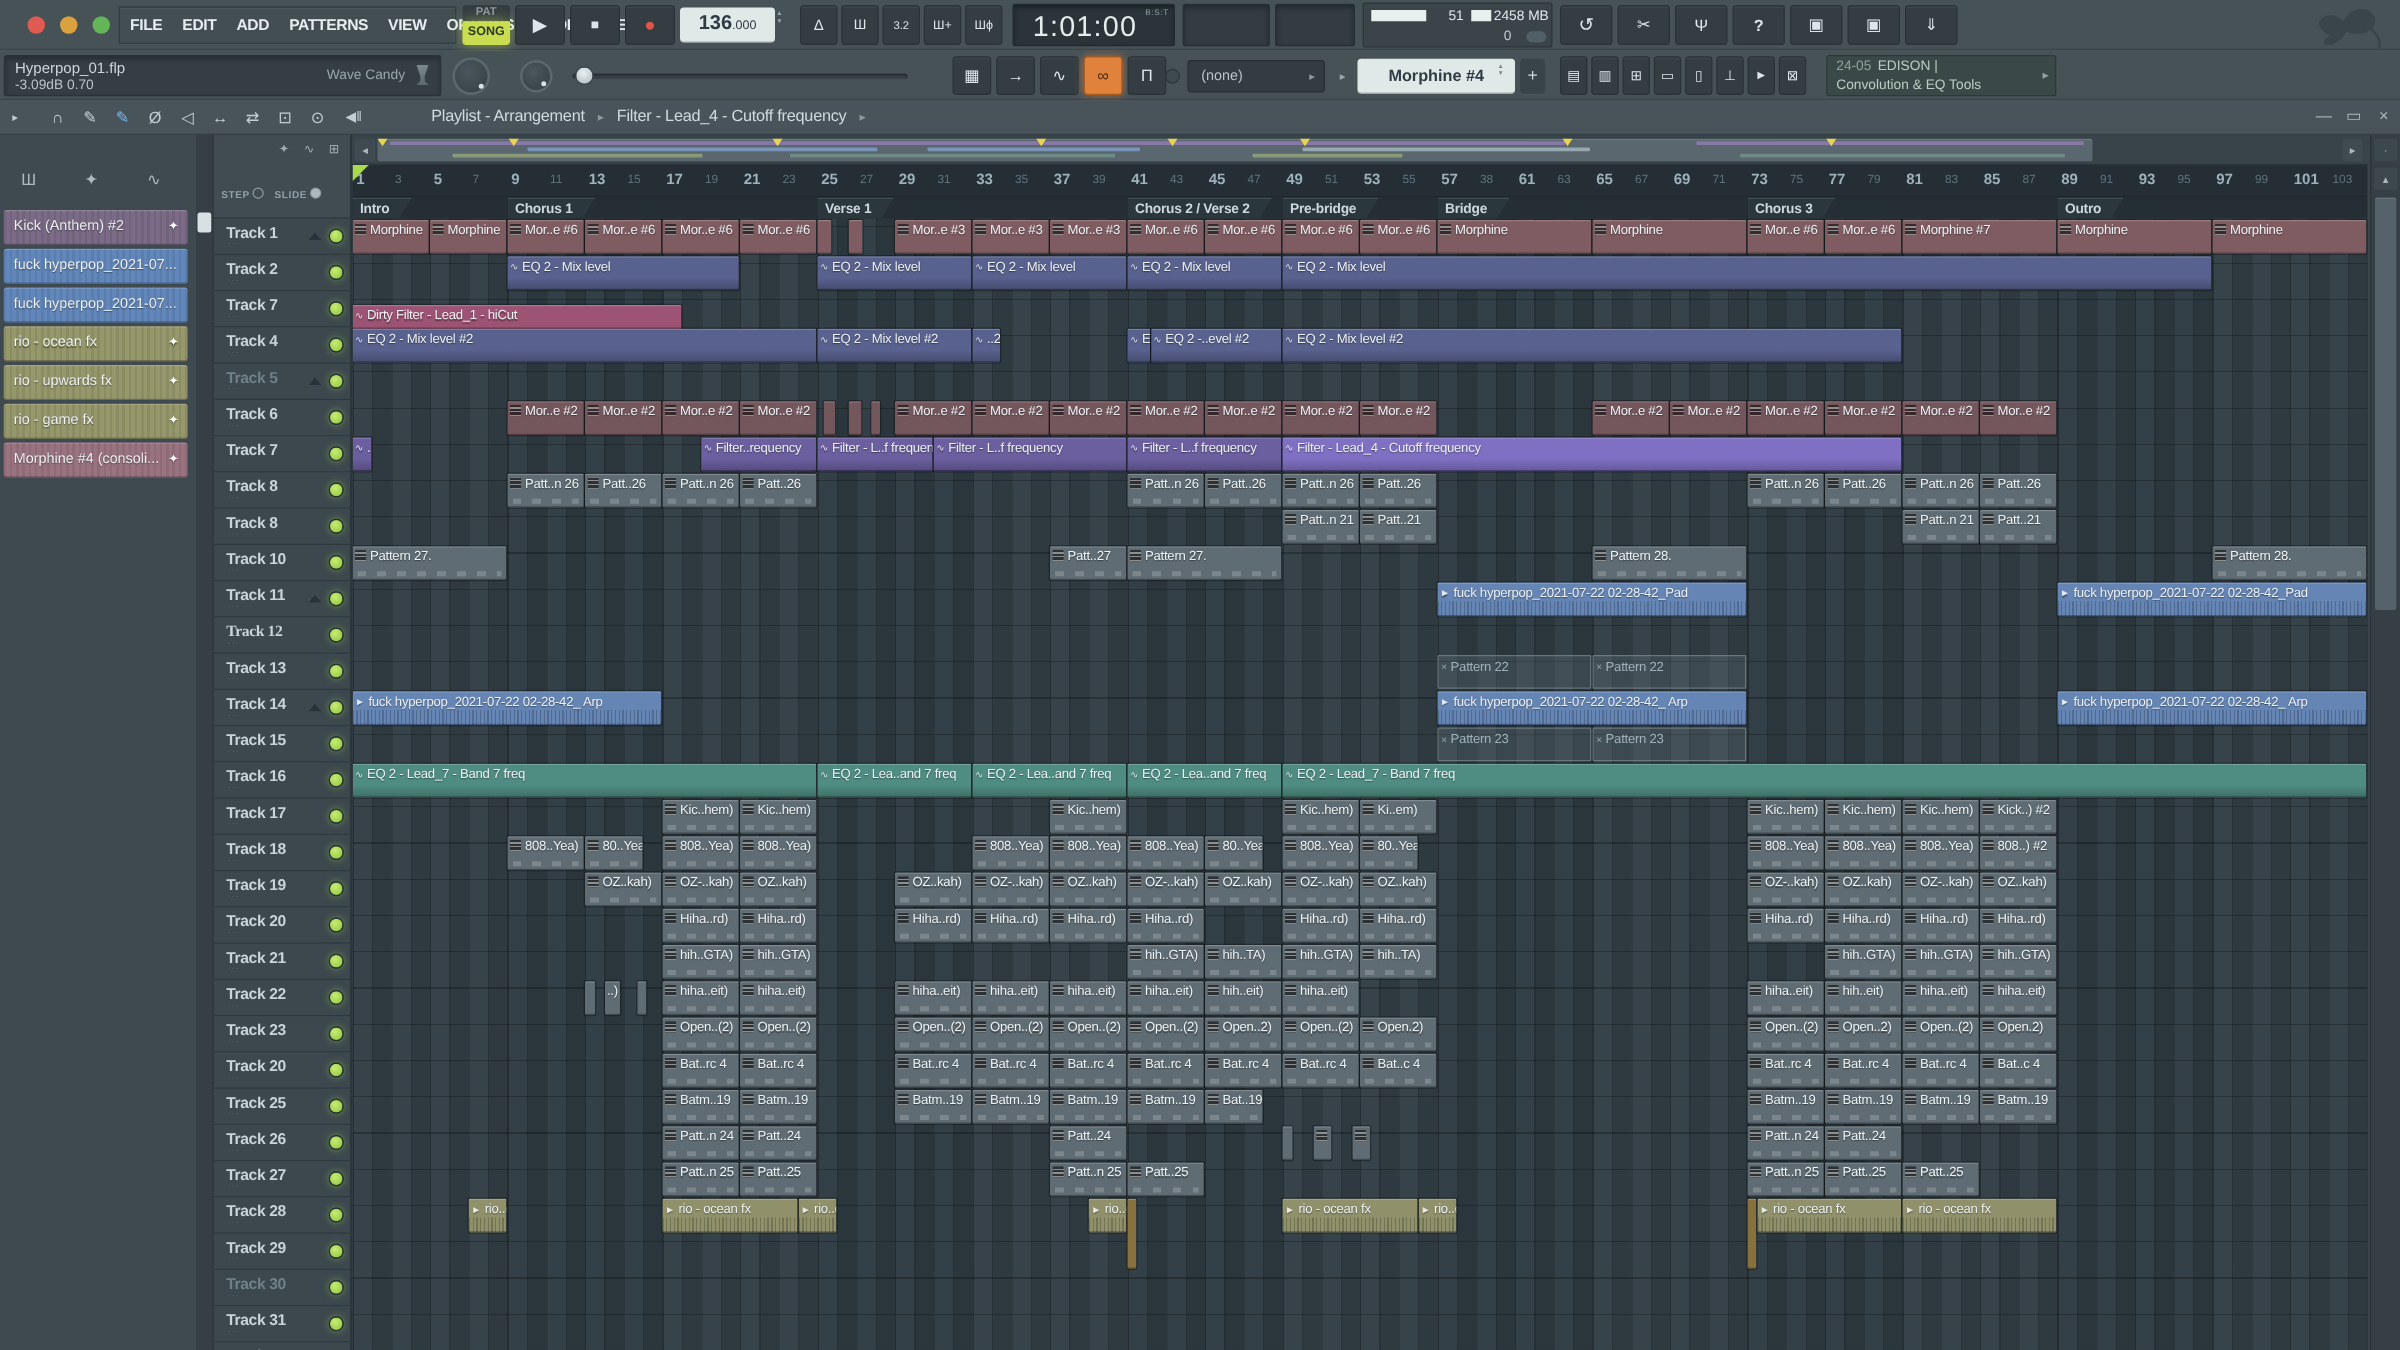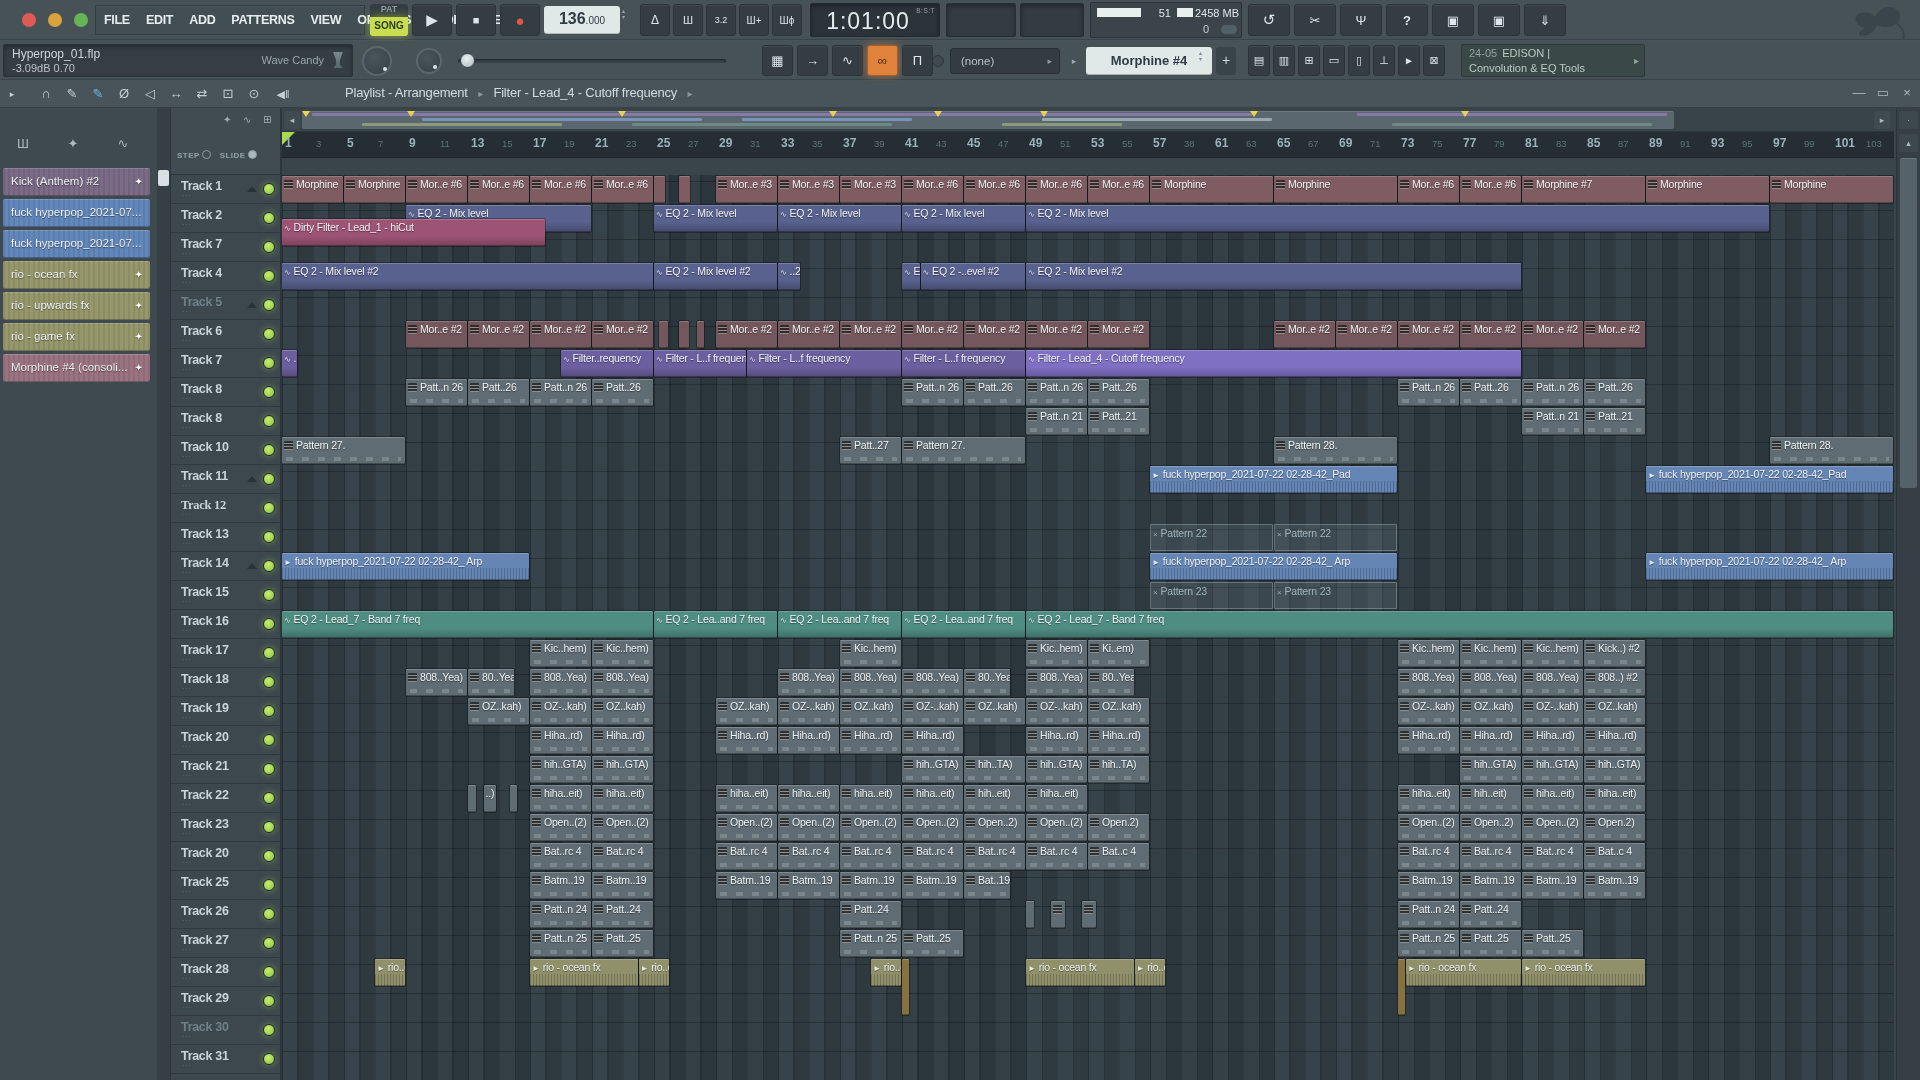--- a/index.html
+++ b/index.html
@@ -399,20 +399,30 @@
         <span class="rnum" style="left: 1336px;">87</span>
         <span class="rnum big" style="left: 1367px;">89</span>
         <span class="rnum" style="left: 1398px;">91</span>
         <span class="rnum big" style="left: 1429px;">93</span>
         <span class="rnum" style="left: 1460px;">95</span>
         <span class="rnum big" style="left: 1491px;">97</span>
         <span class="rnum" style="left: 1522px;">99</span>
         <span class="rnum big" style="left: 1553px;">101</span>
         <span class="rnum" style="left: 1584px;">103</span>
       </div>
+    <div id="markers">
+        <div class="marker" style="left: 0px;">Intro</div>
+        <div class="marker" style="left: 124px;">Chorus 1</div>
+        <div class="marker" style="left: 372px;">Verse 1</div>
+        <div class="marker" style="left: 620px;">Chorus 2 / Verse 2</div>
+        <div class="marker" style="left: 744px;">Pre-bridge</div>
+        <div class="marker" style="left: 868px;">Bridge</div>
+        <div class="marker" style="left: 1116px;">Chorus 3</div>
+        <div class="marker" style="left: 1364px;">Outro</div>
+      </div>
     <div id="grid">
         <div class="clip" style="left: 0px; top: 1px; width: 61px; height: 27px; background: rgb(126, 92, 97);"><span class="chip"></span><span>Morphine</span></div>
         <div class="clip" style="left: 62px; top: 1px; width: 61px; height: 27px; background: rgb(126, 92, 97);"><span class="chip"></span><span>Morphine</span></div>
         <div class="clip" style="left: 124px; top: 1px; width: 61px; height: 27px; background: rgb(126, 92, 97);"><span class="chip"></span><span>Mor..e #6</span></div>
         <div class="clip" style="left: 186px; top: 1px; width: 61px; height: 27px; background: rgb(126, 92, 97);"><span class="chip"></span><span>Mor..e #6</span></div>
         <div class="clip" style="left: 248px; top: 1px; width: 61px; height: 27px; background: rgb(126, 92, 97);"><span class="chip"></span><span>Mor..e #6</span></div>
         <div class="clip" style="left: 310px; top: 1px; width: 61px; height: 27px; background: rgb(126, 92, 97);"><span class="chip"></span><span>Mor..e #6</span></div>
         <div class="clip" style="left: 372px; top: 1px; width: 11.4px; height: 27px; background: rgb(126, 92, 97);"></div>
         <div class="clip" style="left: 396.8px; top: 1px; width: 11.4px; height: 27px; background: rgb(126, 92, 97);"></div>
         <div class="clip" style="left: 434px; top: 1px; width: 61px; height: 27px; background: rgb(126, 92, 97);"><span class="chip"></span><span>Mor..e #3</span></div>
@@ -427,21 +437,21 @@
         <div class="clip" style="left: 1116px; top: 1px; width: 61px; height: 27px; background: rgb(126, 92, 97);"><span class="chip"></span><span>Mor..e #6</span></div>
         <div class="clip" style="left: 1178px; top: 1px; width: 61px; height: 27px; background: rgb(126, 92, 97);"><span class="chip"></span><span>Mor..e #6</span></div>
         <div class="clip" style="left: 1240px; top: 1px; width: 123px; height: 27px; background: rgb(126, 92, 97);"><span class="chip"></span><span>Morphine #7</span></div>
         <div class="clip" style="left: 1364px; top: 1px; width: 123px; height: 27px; background: rgb(126, 92, 97);"><span class="chip"></span><span>Morphine</span></div>
         <div class="clip" style="left: 1488px; top: 1px; width: 123px; height: 27px; background: rgb(126, 92, 97);"><span class="chip"></span><span>Morphine</span></div>
         <div class="clip" style="left: 124px; top: 30px; width: 185px; height: 27px; background: rgb(89, 97, 142);"><span class="ci">∿</span><span>EQ 2 - Mix level</span><span class="grad"></span></div>
         <div class="clip" style="left: 372px; top: 30px; width: 123px; height: 27px; background: rgb(89, 97, 142);"><span class="ci">∿</span><span>EQ 2 - Mix level</span><span class="grad"></span></div>
         <div class="clip" style="left: 496px; top: 30px; width: 123px; height: 27px; background: rgb(89, 97, 142);"><span class="ci">∿</span><span>EQ 2 - Mix level</span><span class="grad"></span></div>
         <div class="clip" style="left: 620px; top: 30px; width: 123px; height: 27px; background: rgb(89, 97, 142);"><span class="ci">∿</span><span>EQ 2 - Mix level</span><span class="grad"></span></div>
         <div class="clip" style="left: 744px; top: 30px; width: 743px; height: 27px; background: rgb(89, 97, 142);"><span class="ci">∿</span><span>EQ 2 - Mix level</span><span class="grad"></span></div>
-        <div class="clip" style="left: 0px; top: 44px; width: 262.5px; height: 27px; background: rgb(157, 83, 116);"><span class="ci">∿</span><span>Dirty Filter - Lead_1 - hiCut</span><span class="grad"></span></div>
+        <div class="clip" style="left: 0px; top: 69px; width: 262.5px; height: 27px; background: rgb(157, 83, 116);"><span class="ci">∿</span><span>Dirty Filter - Lead_1 - hiCut</span><span class="grad"></span></div>
         <div class="clip" style="left: 0px; top: 88px; width: 371px; height: 27px; background: rgb(89, 97, 142);"><span class="ci">∿</span><span>EQ 2 - Mix level #2</span><span class="grad"></span></div>
         <div class="clip" style="left: 372px; top: 88px; width: 123px; height: 27px; background: rgb(89, 97, 142);"><span class="ci">∿</span><span>EQ 2 - Mix level #2</span><span class="grad"></span></div>
         <div class="clip" style="left: 496px; top: 88px; width: 22.25px; height: 27px; background: rgb(89, 97, 142);"><span class="ci">∿</span><span>..2</span><span class="grad"></span></div>
         <div class="clip" style="left: 620px; top: 88px; width: 17.6px; height: 27px; background: rgb(89, 97, 142);"><span class="ci">∿</span><span>EQ</span><span class="grad"></span></div>
         <div class="clip" style="left: 638.6px; top: 88px; width: 104.4px; height: 27px; background: rgb(89, 97, 142);"><span class="ci">∿</span><span>EQ 2 -..evel #2</span><span class="grad"></span></div>
         <div class="clip" style="left: 744px; top: 88px; width: 495px; height: 27px; background: rgb(89, 97, 142);"><span class="ci">∿</span><span>EQ 2 - Mix level #2</span><span class="grad"></span></div>
         <div class="clip" style="left: 124px; top: 146px; width: 61px; height: 27px; background: rgb(116, 87, 93);"><span class="chip"></span><span>Mor..e #2</span></div>
         <div class="clip" style="left: 186px; top: 146px; width: 61px; height: 27px; background: rgb(116, 87, 93);"><span class="chip"></span><span>Mor..e #2</span></div>
         <div class="clip" style="left: 248px; top: 146px; width: 61px; height: 27px; background: rgb(116, 87, 93);"><span class="chip"></span><span>Mor..e #2</span></div>
         <div class="clip" style="left: 310px; top: 146px; width: 61px; height: 27px; background: rgb(116, 87, 93);"><span class="chip"></span><span>Mor..e #2</span></div>

